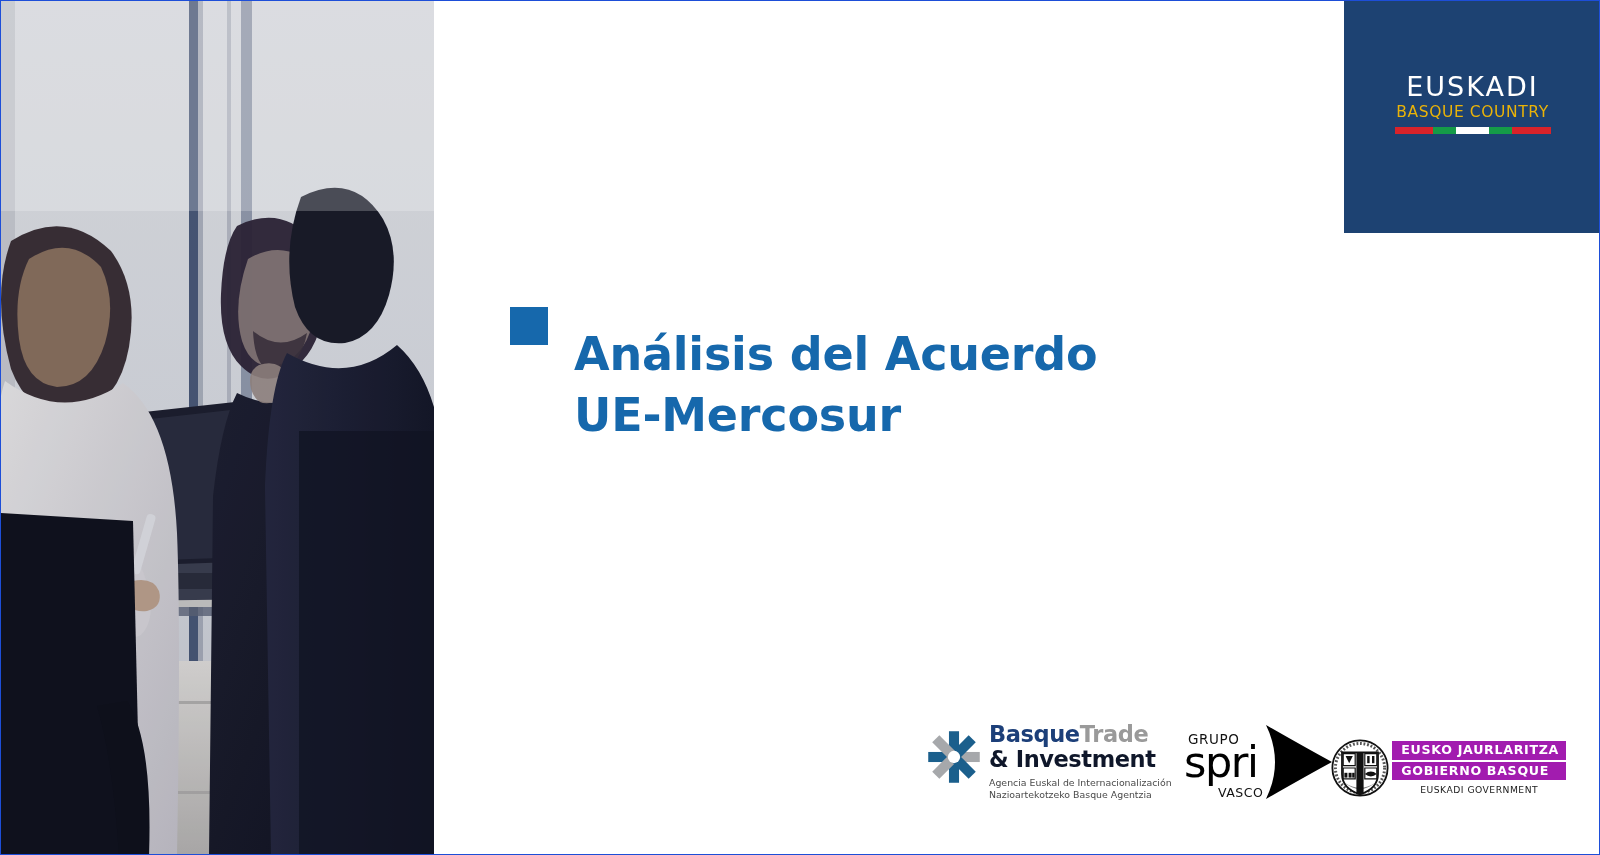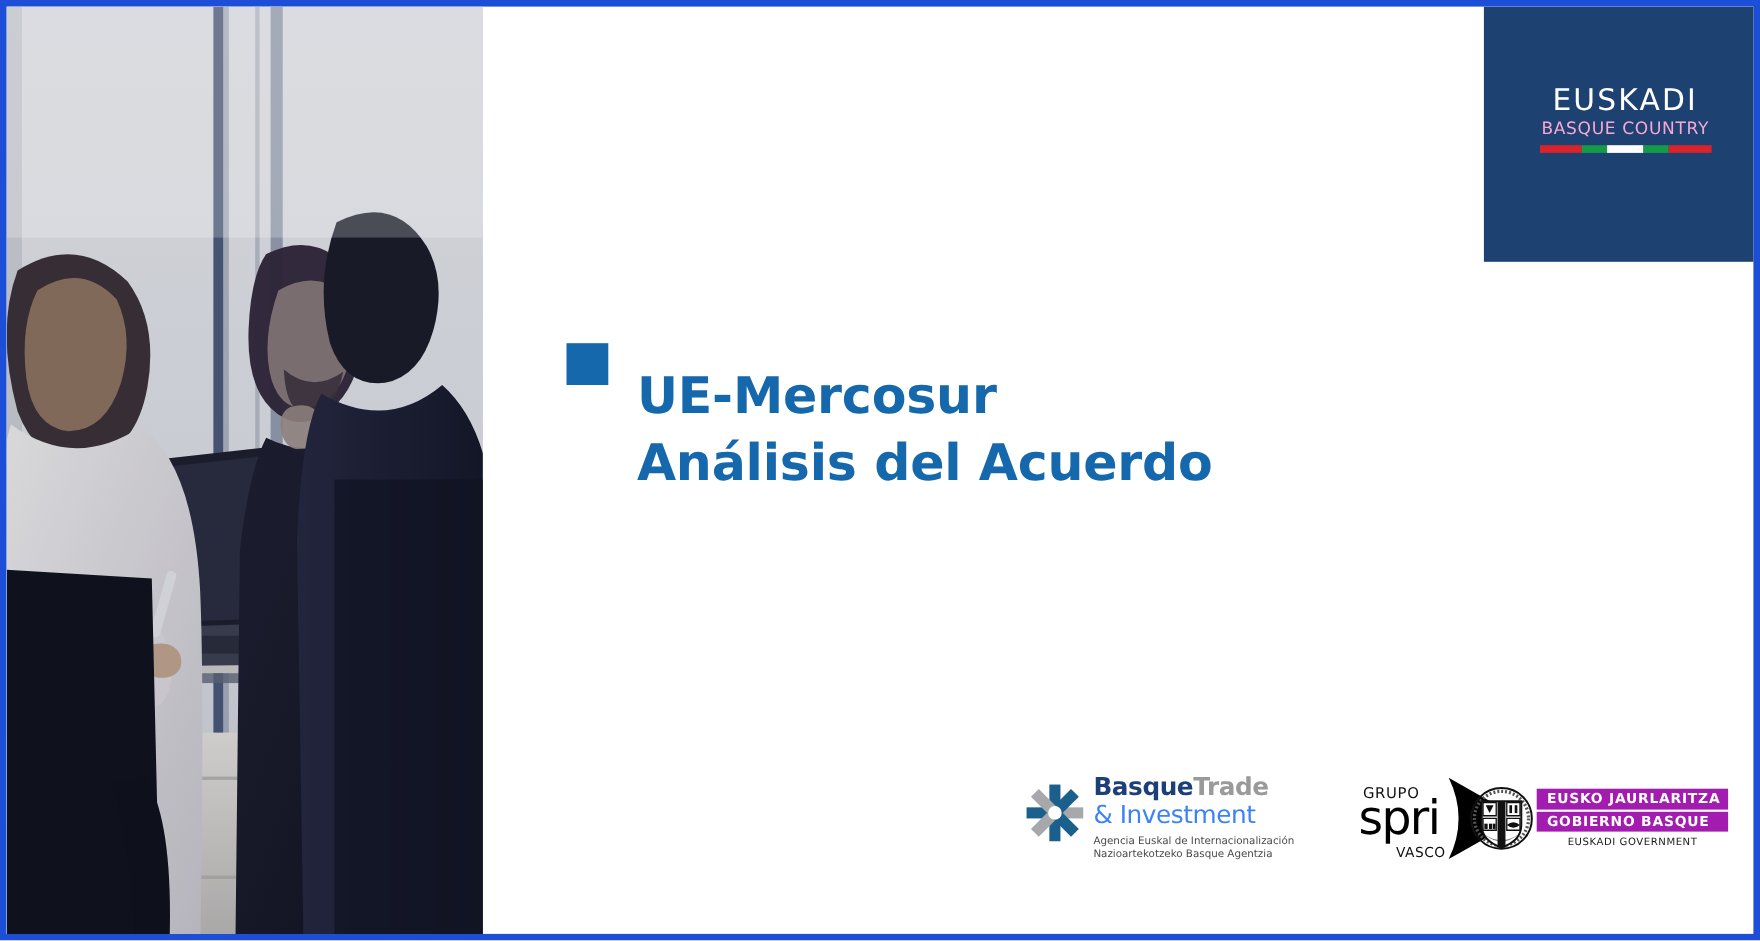--- a/index.html
+++ b/index.html
@@ -11,21 +11,21 @@
     font-family: "Liberation Sans", sans-serif;
   }
 
   .slide {
     position: relative;
     width: 1600px;
     height: 855px;
     background: #ffffff;
     overflow: hidden;
     box-sizing: border-box;
-    border: 6px solid #1d4ed8;
+    border: 1px solid #1d4ed8;
   }
 
   
   .photo {
     position: absolute;
     left: 0;
     top: 0;
     width: 433px;
     height: 855px;
     overflow: hidden;
@@ -55,21 +55,21 @@
     font-weight: 400;
     letter-spacing: 2.0px;
     color: #ffffff;
     line-height: 1;
     font-family: "DejaVu Sans", sans-serif;
   }
   .brand-country {
     font-size: 15.5px;
     font-weight: 400;
     letter-spacing: 0.6px;
-    color: #f9a8d4;
+    color: #eab308;
     line-height: 1;
     margin-top: 5px;
     font-family: "DejaVu Sans", sans-serif;
   }
   .brand-bar {
     margin-top: 6px;
     height: 7px;
     width: 156px;
     margin-left: auto;
     margin-right: auto;
@@ -104,26 +104,25 @@
     color: #1668ac;
     letter-spacing: -0.2px;
     font-family: "DejaVu Sans", sans-serif;
   }
   .title-line { display: block; white-space: nowrap; }
 
   
   .footer {
     position: absolute;
     left: 925px;
-    top: 692px;
+    top: 708px;
     width: 640px;
     height: 92px;
     display: flex;
-    align-items: center;
-    gap: 46px;
+    align-items: flex-end;
   }
 
   
   .logo-bti {
     display: flex;
     align-items: flex-start;
     width: 220px;
   }
   .bti-mark { width: 56px; height: 56px; flex: 0 0 auto; margin-top: 6px; }
   .bti-text { margin-left: 7px; }
@@ -133,23 +132,23 @@
     font-weight: bold;
     letter-spacing: -0.4px;
     white-space: nowrap;
     font-family: "DejaVu Sans", sans-serif;
   }
   .bti-l1 .b { color: #1c3f79; }
   .bti-l1 .g { color: #9a9a9a; }
   .bti-l2 {
     font-size: 22.5px;
     line-height: 1.12;
-    font-weight: normal;
+    font-weight: bold;
     letter-spacing: -0.4px;
-    color: #3b82f6;
+    color: #0f172a;
     white-space: nowrap;
     font-family: "DejaVu Sans", sans-serif;
   }
   .bti-sub {
     margin-top: 5px;
     font-size: 9.4px;
     line-height: 1.28;
     color: #4a4a4a;
     white-space: nowrap;
     font-family: "DejaVu Sans", sans-serif;
@@ -310,22 +309,22 @@
         <span class="bb-white"></span>
         <span class="bb-green"></span>
         <span class="bb-red"></span>
       </div>
     </div>
   </div>
 
   <div class="title-wrap">
     <div class="title-bullet"></div>
     <h1 class="title-text">
+      <span class="title-line">Análisis del Acuerdo</span>
       <span class="title-line">UE-Mercosur</span>
-      <span class="title-line">Análisis del Acuerdo</span>
     </h1>
   </div>
 
   <div class="footer">
 
     <div class="logo-bti">
       <svg class="bti-mark" viewBox="0 0 100 100">
         <g transform="translate(50,50)">
           <rect x="-46" y="-9" width="46" height="18" fill="#1b5f8c"></rect>
           <rect x="0" y="-9" width="46" height="18" fill="#a6a8ab"></rect>

